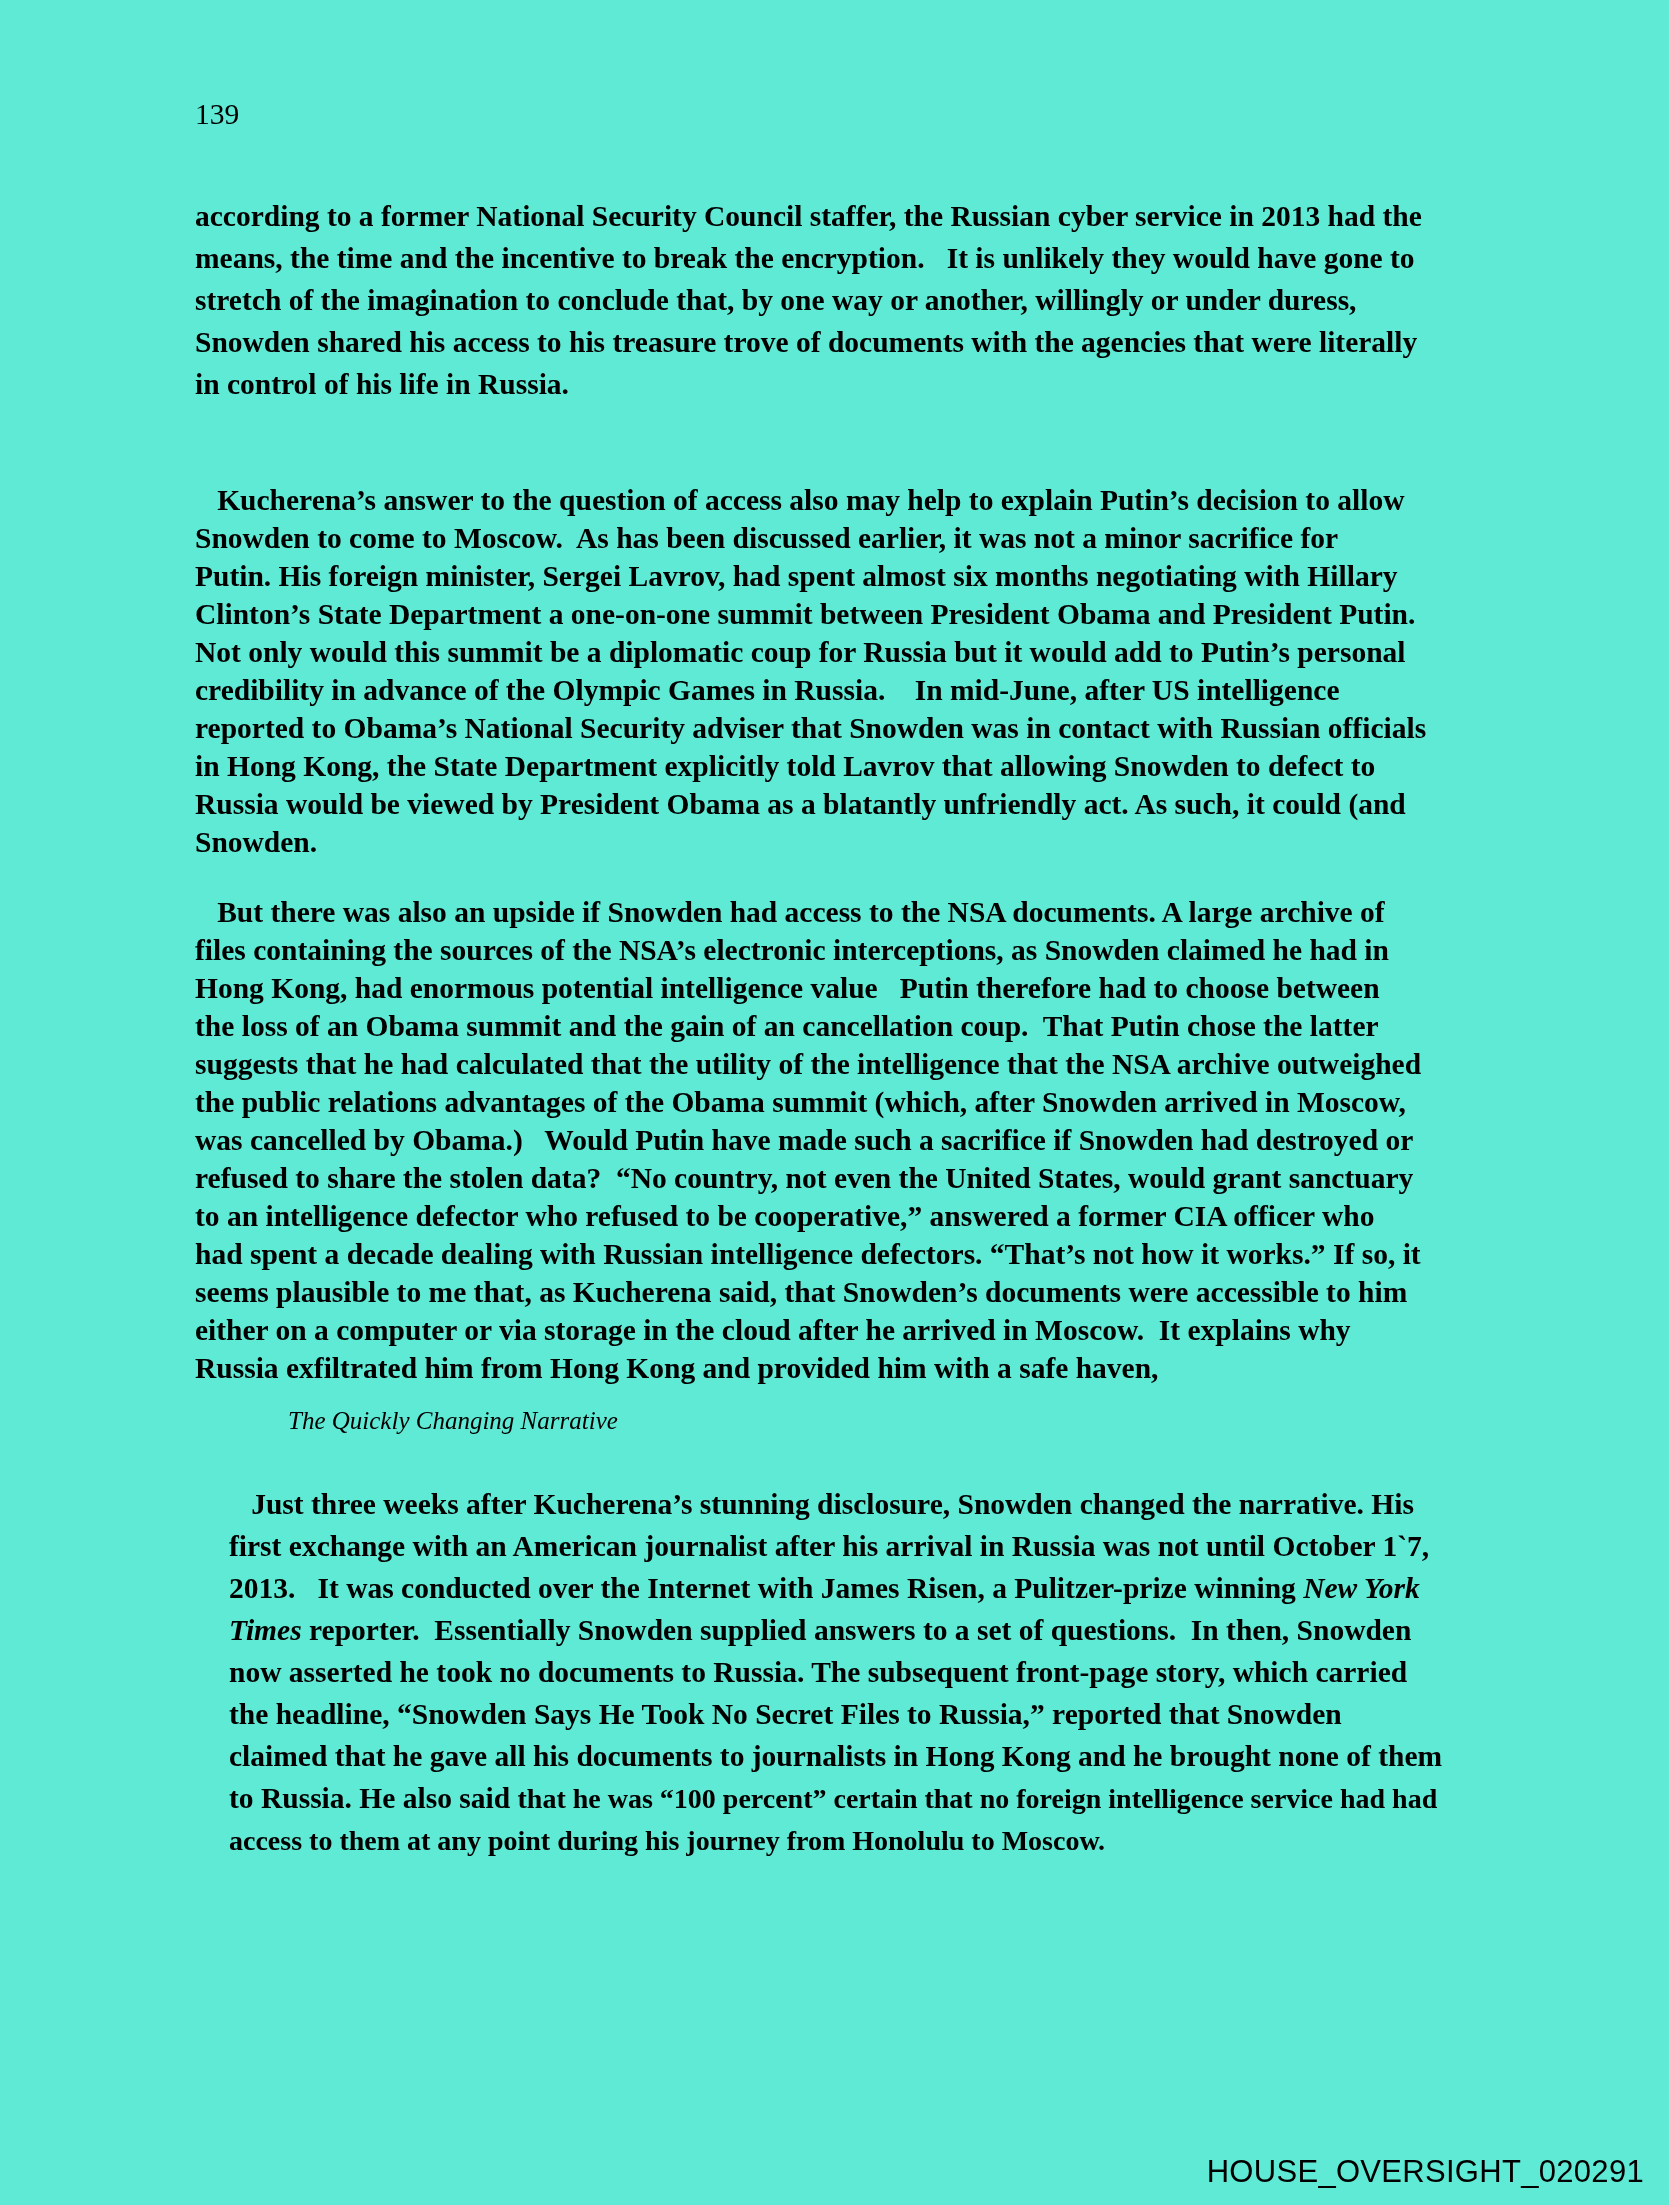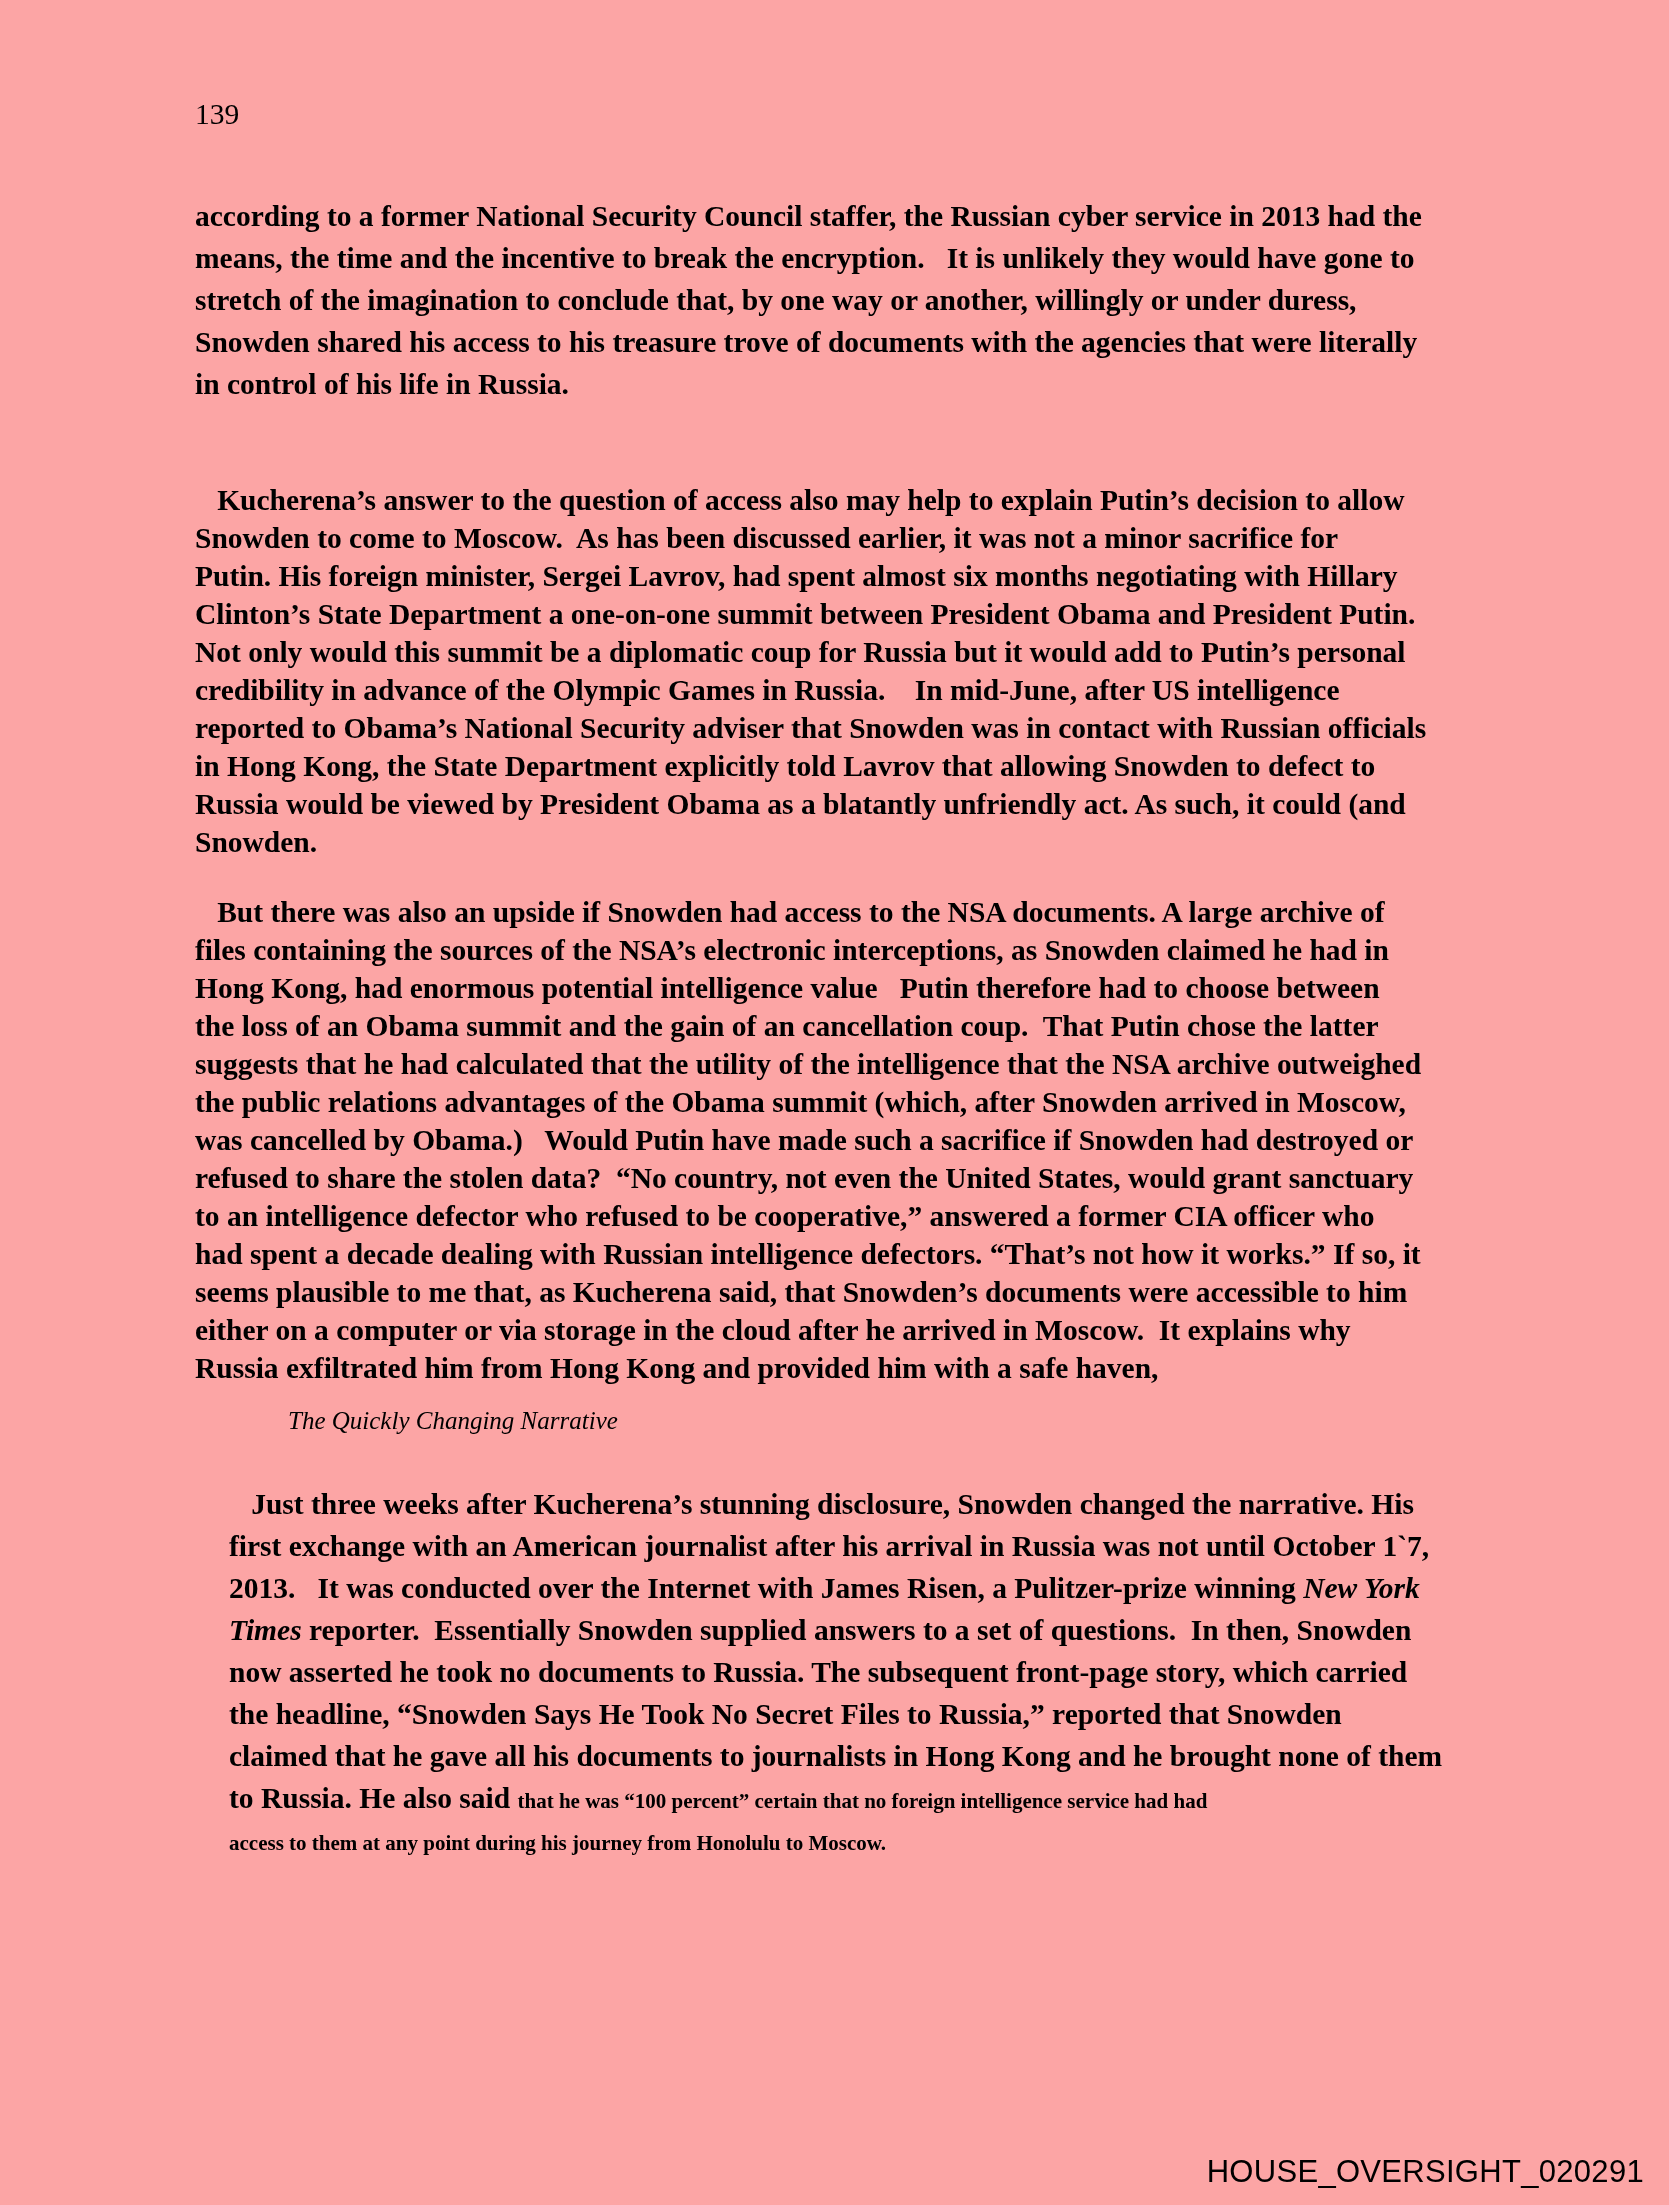--- a/index.html
+++ b/index.html
@@ -1,28 +1,28 @@
 <!DOCTYPE html>
 <html style="font-size:10.5px"><head>
   <meta charset="utf-8">
   <style>
     html, body { margin: 0; padding: 0; background: #ffffff; }
     body { width: 1669px; height: 2205px; position: relative; overflow: hidden; }
-    .page { position: absolute; left: 0; top: 0; width: 1669px; height: 2205px; background: #fca5a5; color: #000000; }
+    .page { position: absolute; left: 0; top: 0; width: 1669px; height: 2205px; background: #5eead4; color: #000000; }
     .serif { font-family: "Liberation Serif", "DejaVu Serif", serif; }
     .sans { font-family: "Liberation Sans", "DejaVu Sans", sans-serif; }
     .page-number { position: absolute; left: 195px; top: 98px; font-size: 29.5px; }
     .para { position: absolute; left: 195px; width: 1283px; font-size: 29.5px; }
     .line { display: block; white-space: pre; font-weight: bold; }
     #p1 { top: 195px; line-height: 42px; }
     #p2 { top: 481px; line-height: 38px; }
     #p3 { top: 893px; line-height: 38px; }
     #heading { position: absolute; left: 288px; top: 1407px; font-size: 25px; font-style: italic; }
     #p4 { top: 1483px; line-height: 42px; margin-left: 34px; }
-    #p4 .small { font-size: 21px; }
+    #p4 .small { font-size: 28px; }
     .it { font-style: italic; }
     .bates { position: absolute; right: 25px; top: 2154px; font-size: 31px; letter-spacing: 0.3px; }
   </style>
 </head>
 <body>
 
 <div class="page">
 
   <div class="page-number serif">139</div>
 

